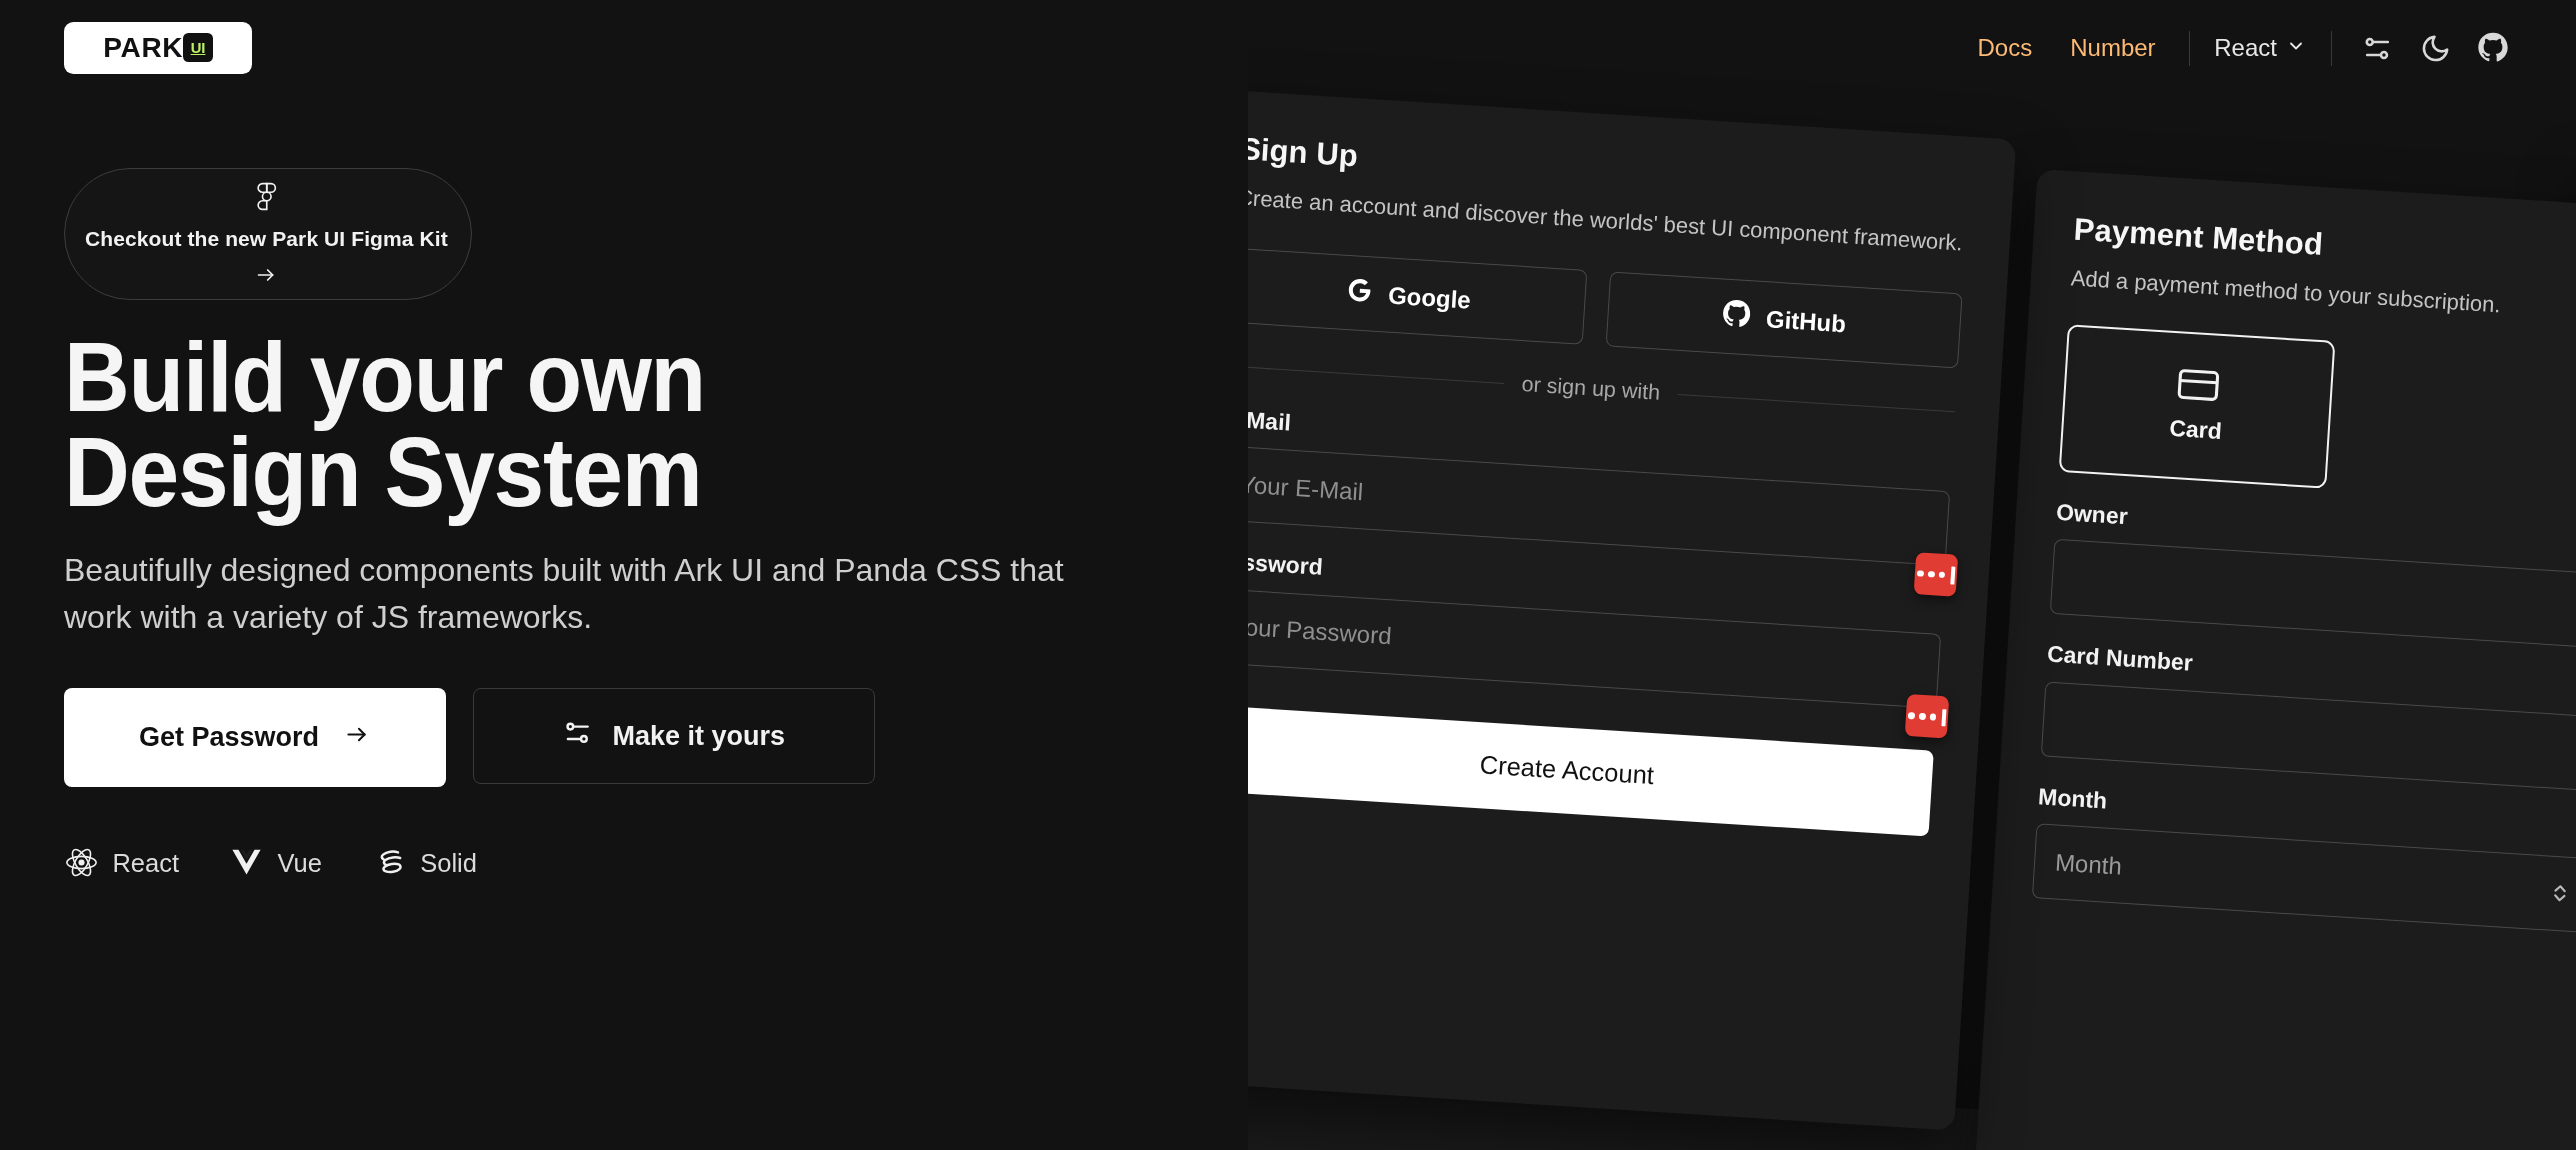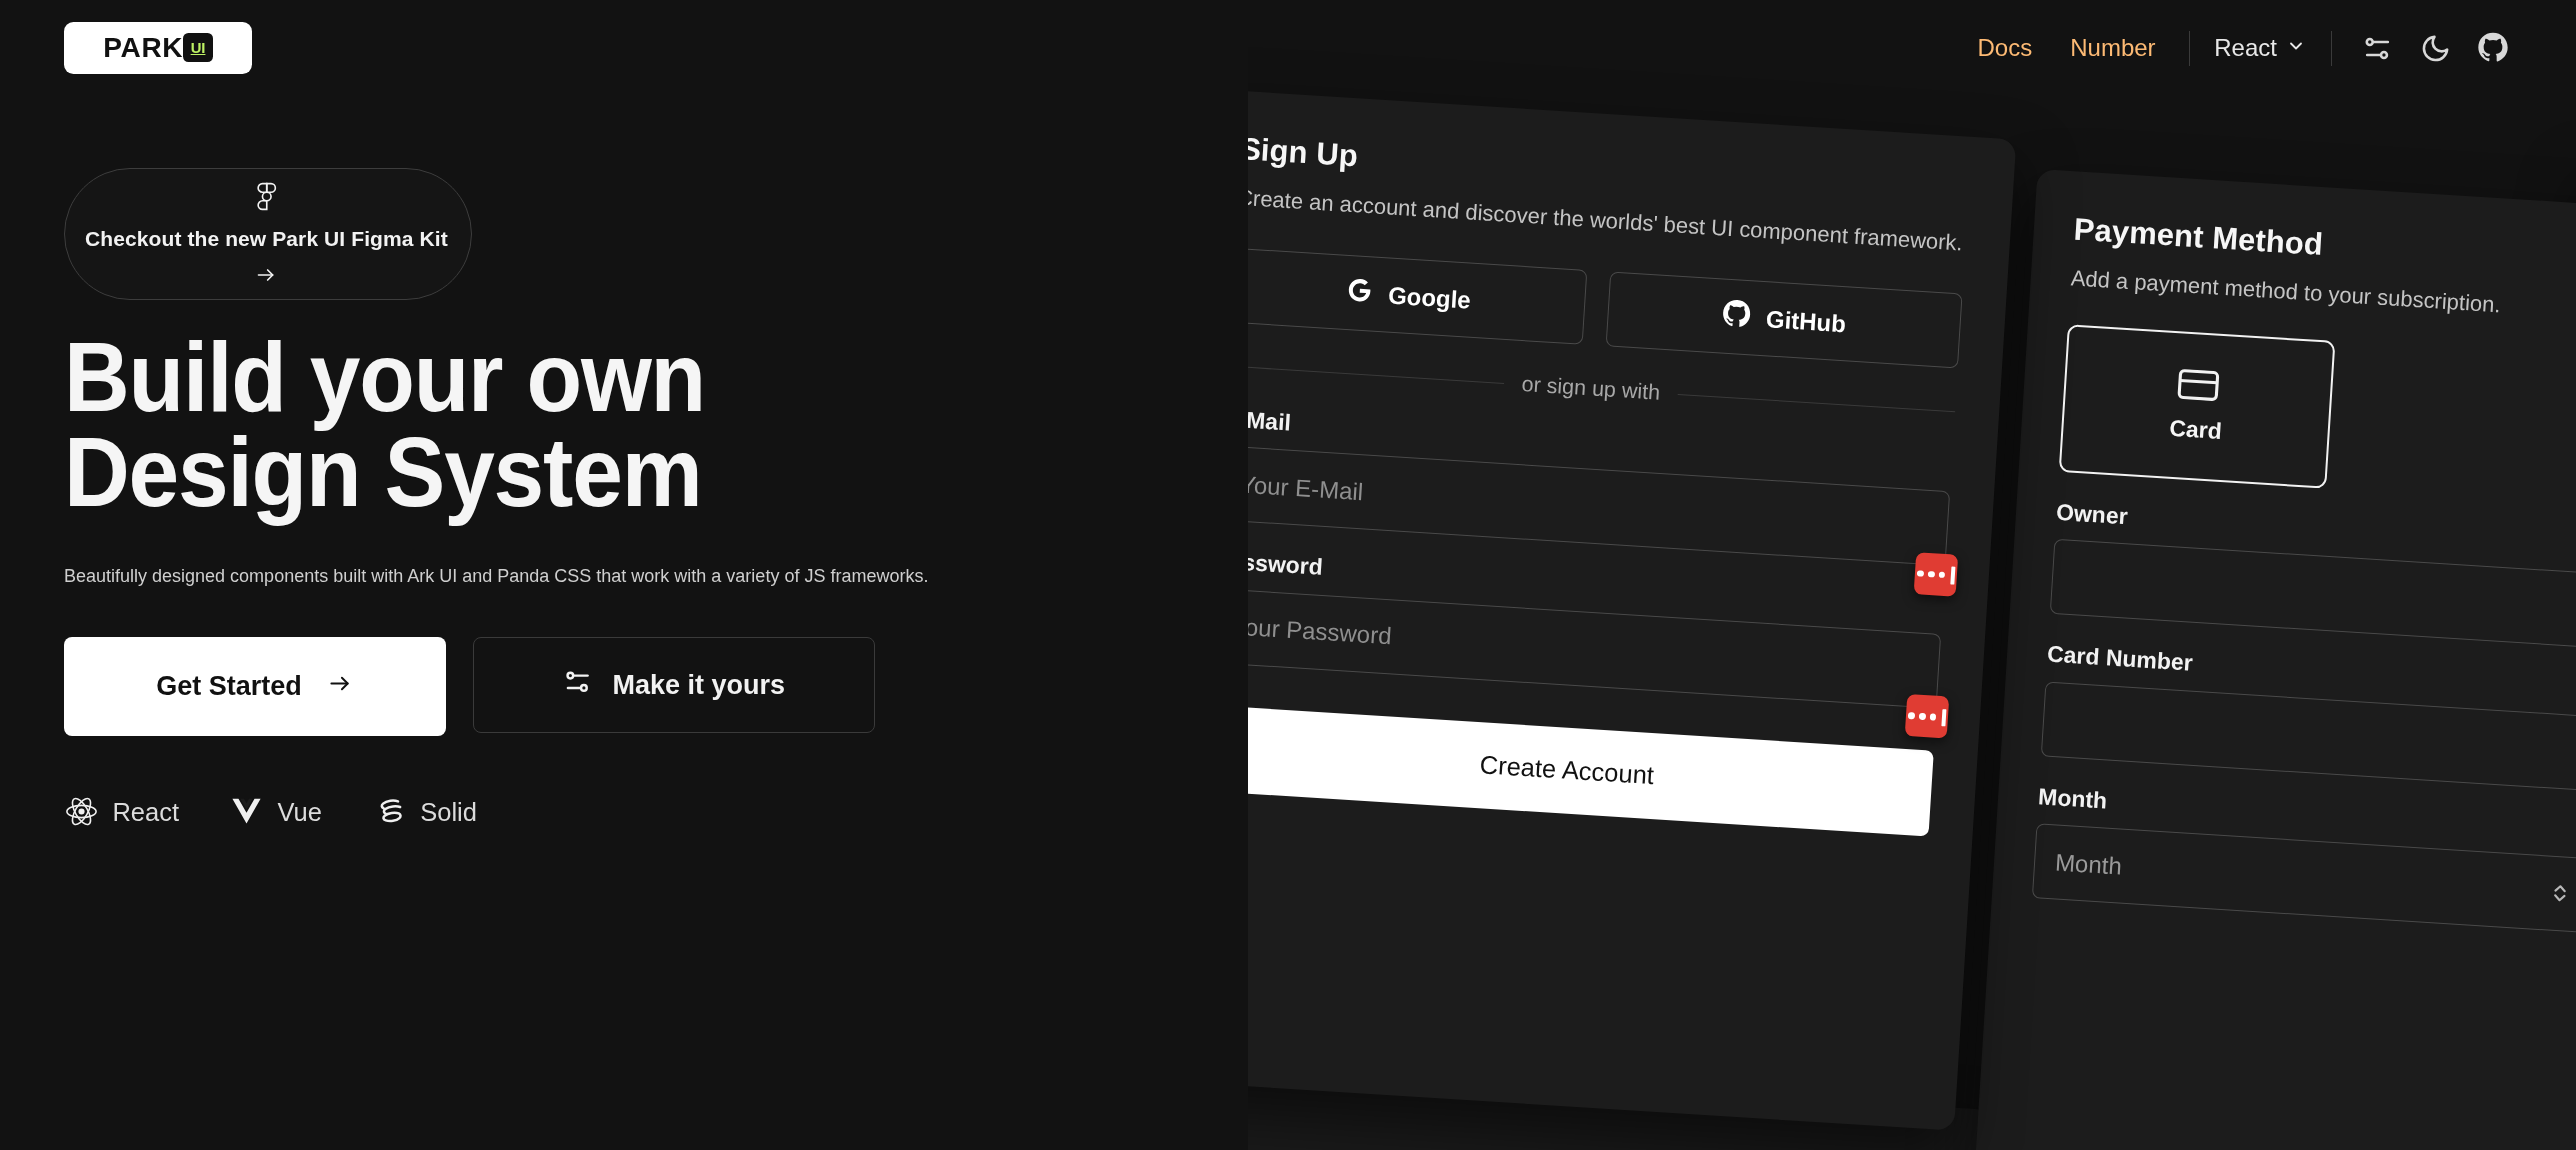--- a/index.html
+++ b/index.html
@@ -56,21 +56,21 @@
   .badge-pill-text { color: #f2f2f2; font-size: 21px; font-weight: 700; white-space: nowrap; letter-spacing: 0.1px; }
   .headline {
     margin-top: 29.5px;
     font-size: 99px; line-height: 0.96; font-weight: 800;
     color: #f5f5f5; letter-spacing: -1.3px;
     font-family: "Liberation Sans Narrow", "Liberation Sans", sans-serif;
     transform: scaleX(0.92); transform-origin: left top;
   }
   .headline .l2 { display: block; }
   .subtitle {
-    margin-top: 44px; font-size: 18px; line-height: 1.45;
+    margin-top: 28px; font-size: 32px; line-height: 1.45;
     color: #cfcfcf; font-weight: 400; max-width: 1020px;
   }
   .cta-row { margin-top: 48px; display: flex; gap: 27px; align-items: stretch; }
   .btn-primary {
     background: #fff; color: #111; border-radius: 8px;
     display: flex; align-items: center; justify-content: center; gap: 24px;
     min-width: 382px; height: 99px; font-size: 27px; font-weight: 700;
     cursor: pointer; padding: 0 35px;
   }
   .btn-secondary {
@@ -232,21 +232,21 @@
 
     <h1 class="headline">
       <span class="l1">Build your own</span>
       <span class="l2">Design System</span>
     </h1>
 
     <p class="subtitle">Beautifully designed components built with Ark UI and Panda CSS that work with a variety of JS frameworks.</p>
 
     <div class="cta-row">
       <div class="btn-primary">
-        <span>Get Started</span>
+        <span>Get Password</span>
         <span>
           <svg width="28" height="23" viewBox="0 0 24 24" fill="none" stroke="#111" stroke-width="2" stroke-linecap="round" stroke-linejoin="round">
             <line x1="3" y1="12" x2="20" y2="12"></line>
               <polyline points="14 6 20 12 14 18"></polyline>
           </svg>
         </span>
       </div>
       <div class="btn-secondary">
         <span>
           <svg width="29.5" height="29.5" viewBox="0 0 24 24" fill="none" stroke="#f2f2f2" stroke-width="2" stroke-linecap="round">

